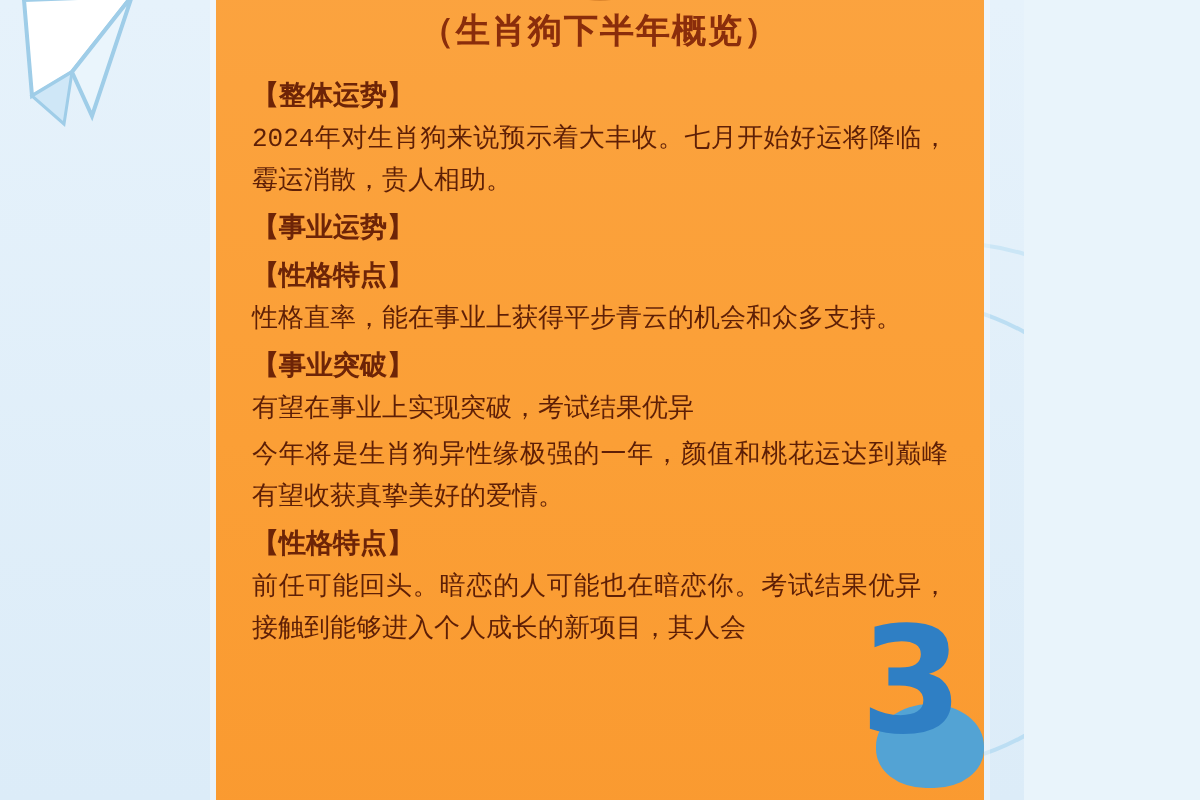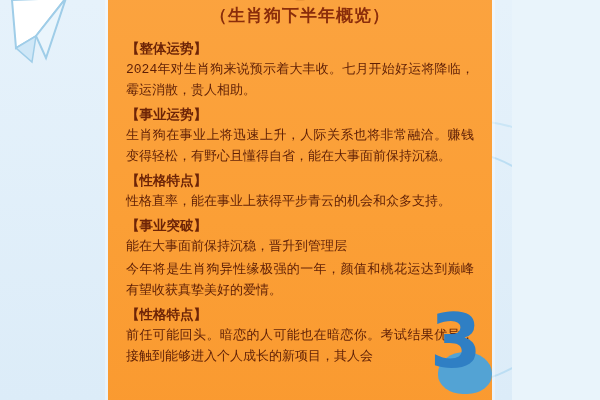--- a/index.html
+++ b/index.html
@@ -166,31 +166,30 @@
     <div class="card-inner">
       <div class="title">（生肖狗下半年概览）</div>
 
       <div class="section">
         <div class="sec-head">【整体运势】</div>
         <div class="sec-body">2024年对生肖狗来说预示着大丰收。七月开始好运将降临，霉运消散，贵人相助。</div>
       </div>
 
       <div class="section">
         <div class="sec-head">【事业运势】</div>
-        <div class="sec-body">生肖狗在事业上将迅速上升，人际关系也将非常融洽。赚钱变得轻松，有野心且懂得自省，能在大事面前保持沉稳。</div>
       </div>
 
       <div class="section">
         <div class="sec-head">【性格特点】</div>
         <div class="sec-body">性格直率，能在事业上获得平步青云的机会和众多支持。</div>
       </div>
 
       <div class="section">
         <div class="sec-head">【事业突破】</div>
-        <div class="sec-body">能在大事面前保持沉稳，晋升到管理层</div>
+        <div class="sec-body">有望在事业上实现突破，考试结果优异</div>
       </div>
 
       <div class="section">
         <div class="sec-body">今年将是生肖狗异性缘极强的一年，颜值和桃花运达到巅峰有望收获真挚美好的爱情。</div>
       </div>
 
       <div class="section">
         <div class="sec-head">【性格特点】</div>
         <div class="sec-body">前任可能回头。暗恋的人可能也在暗恋你。考试结果优异，接触到能够进入个人成长的新项目，其人会</div>
       </div>

